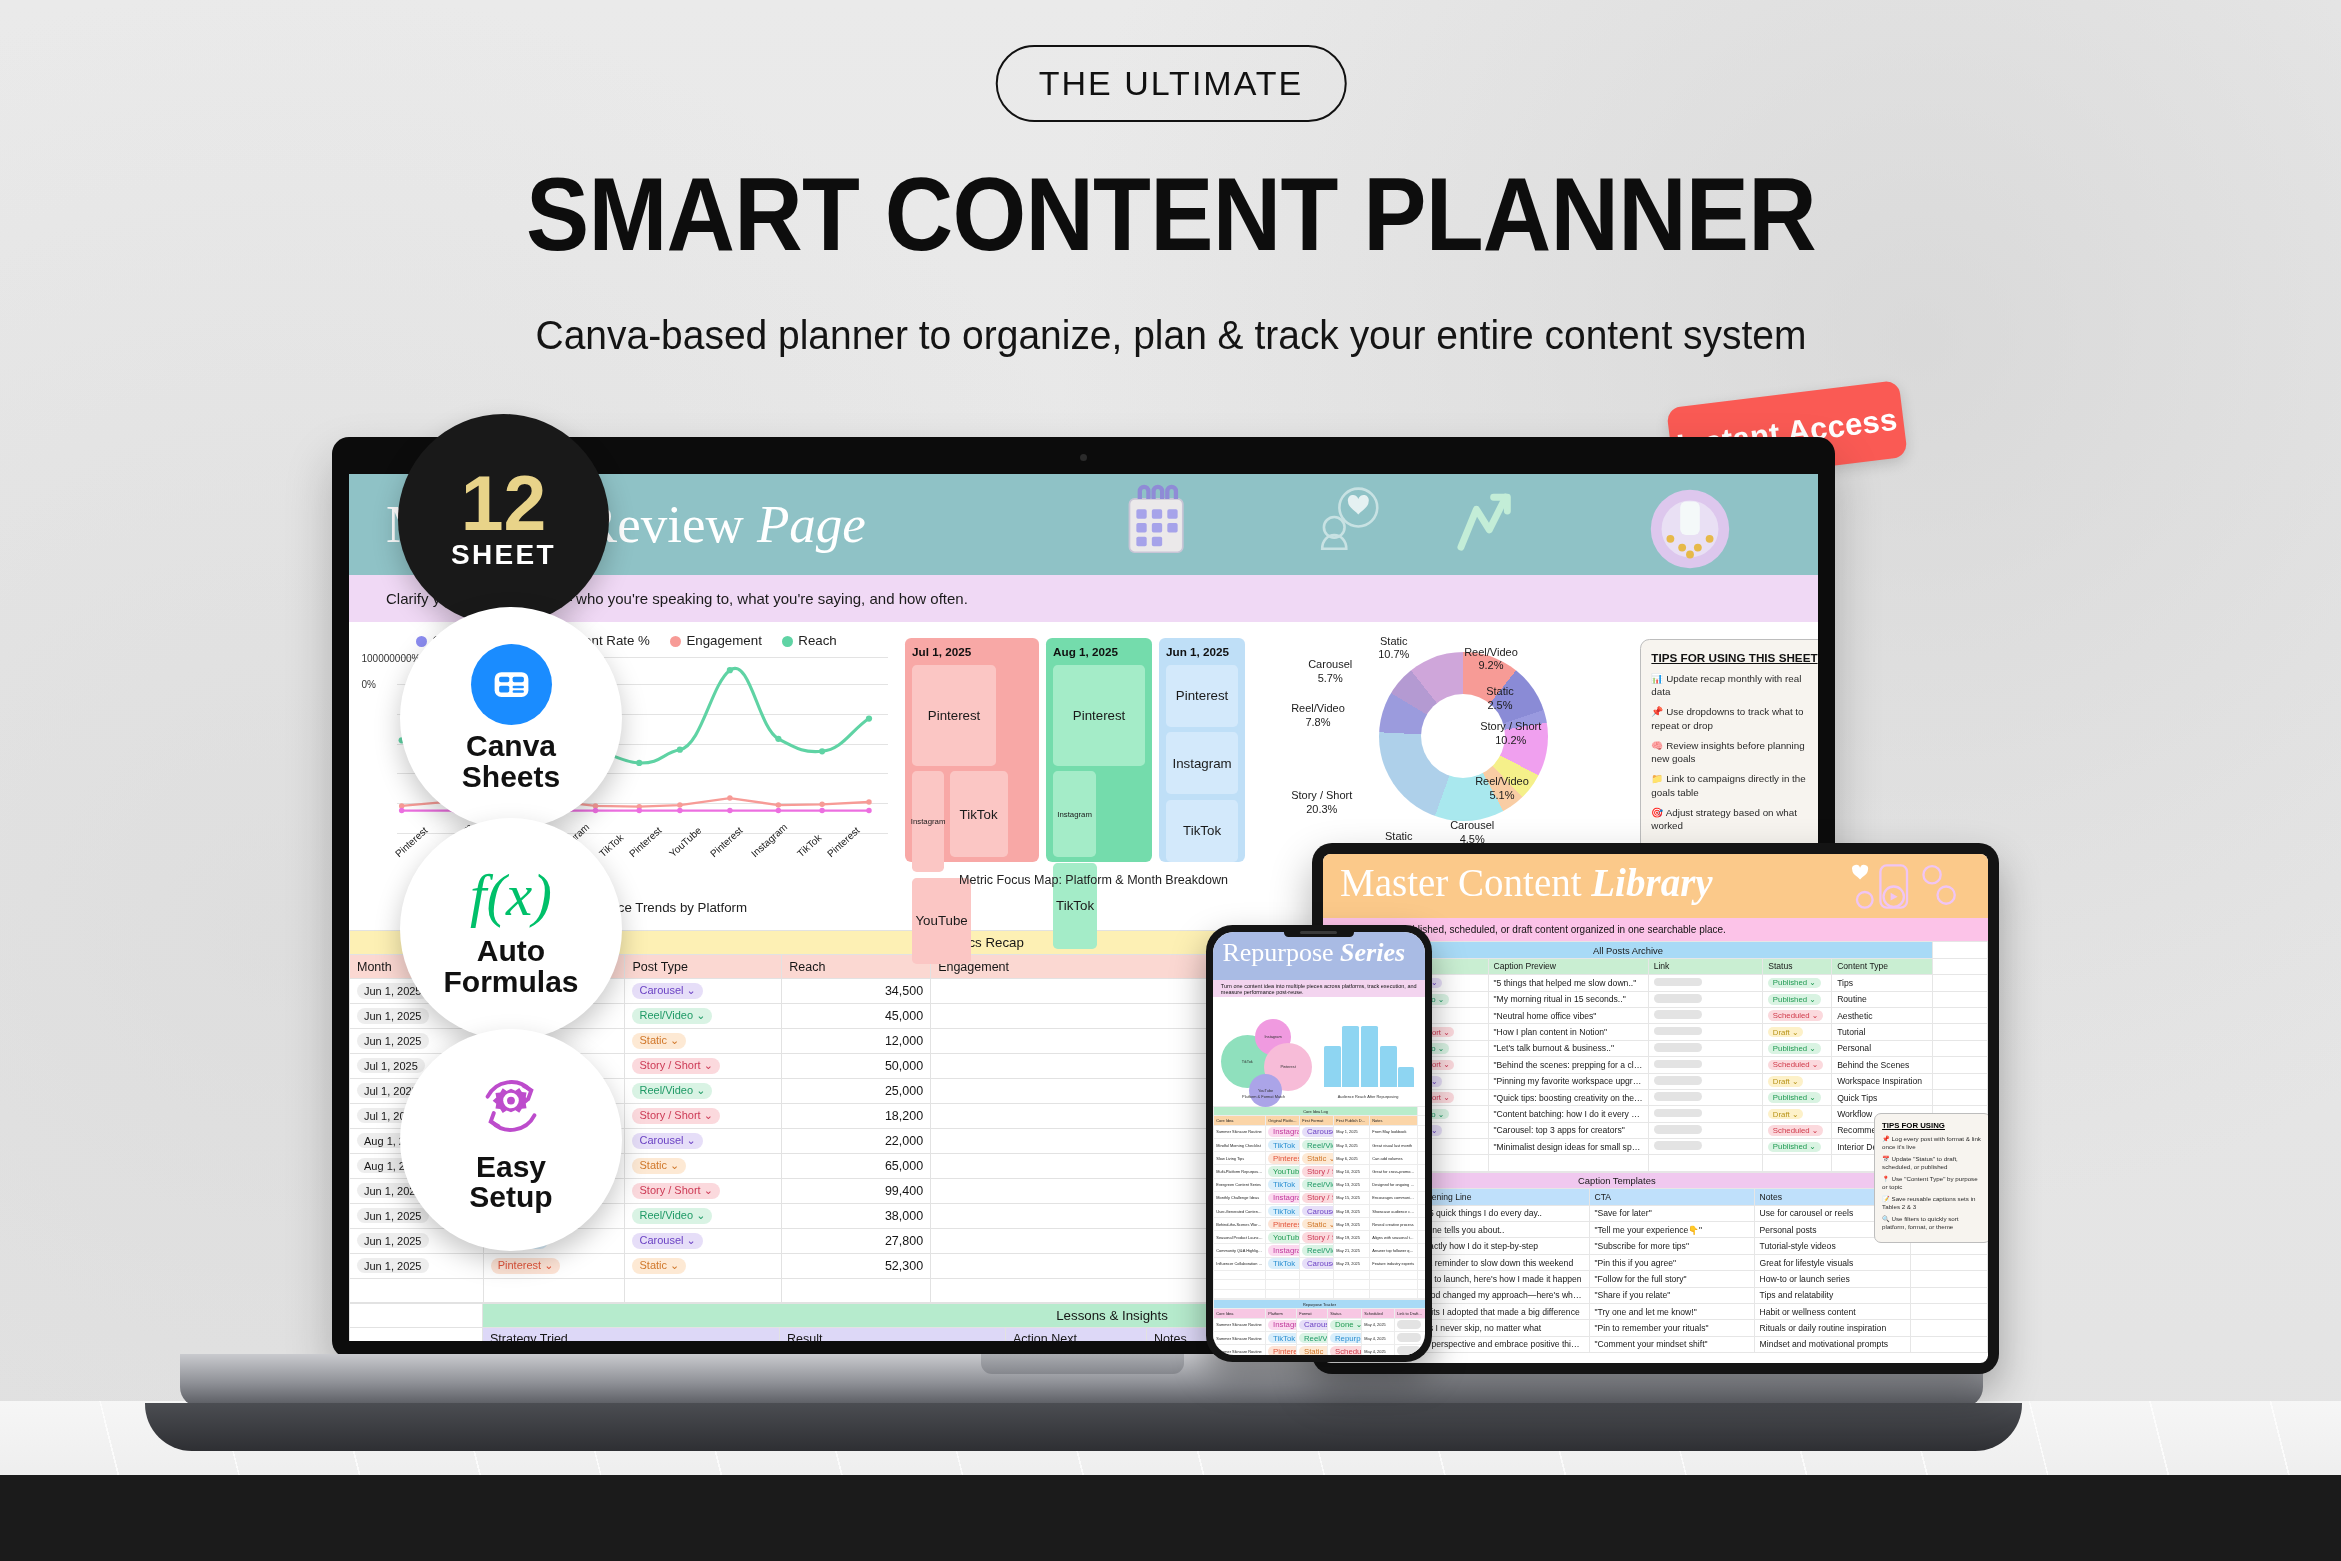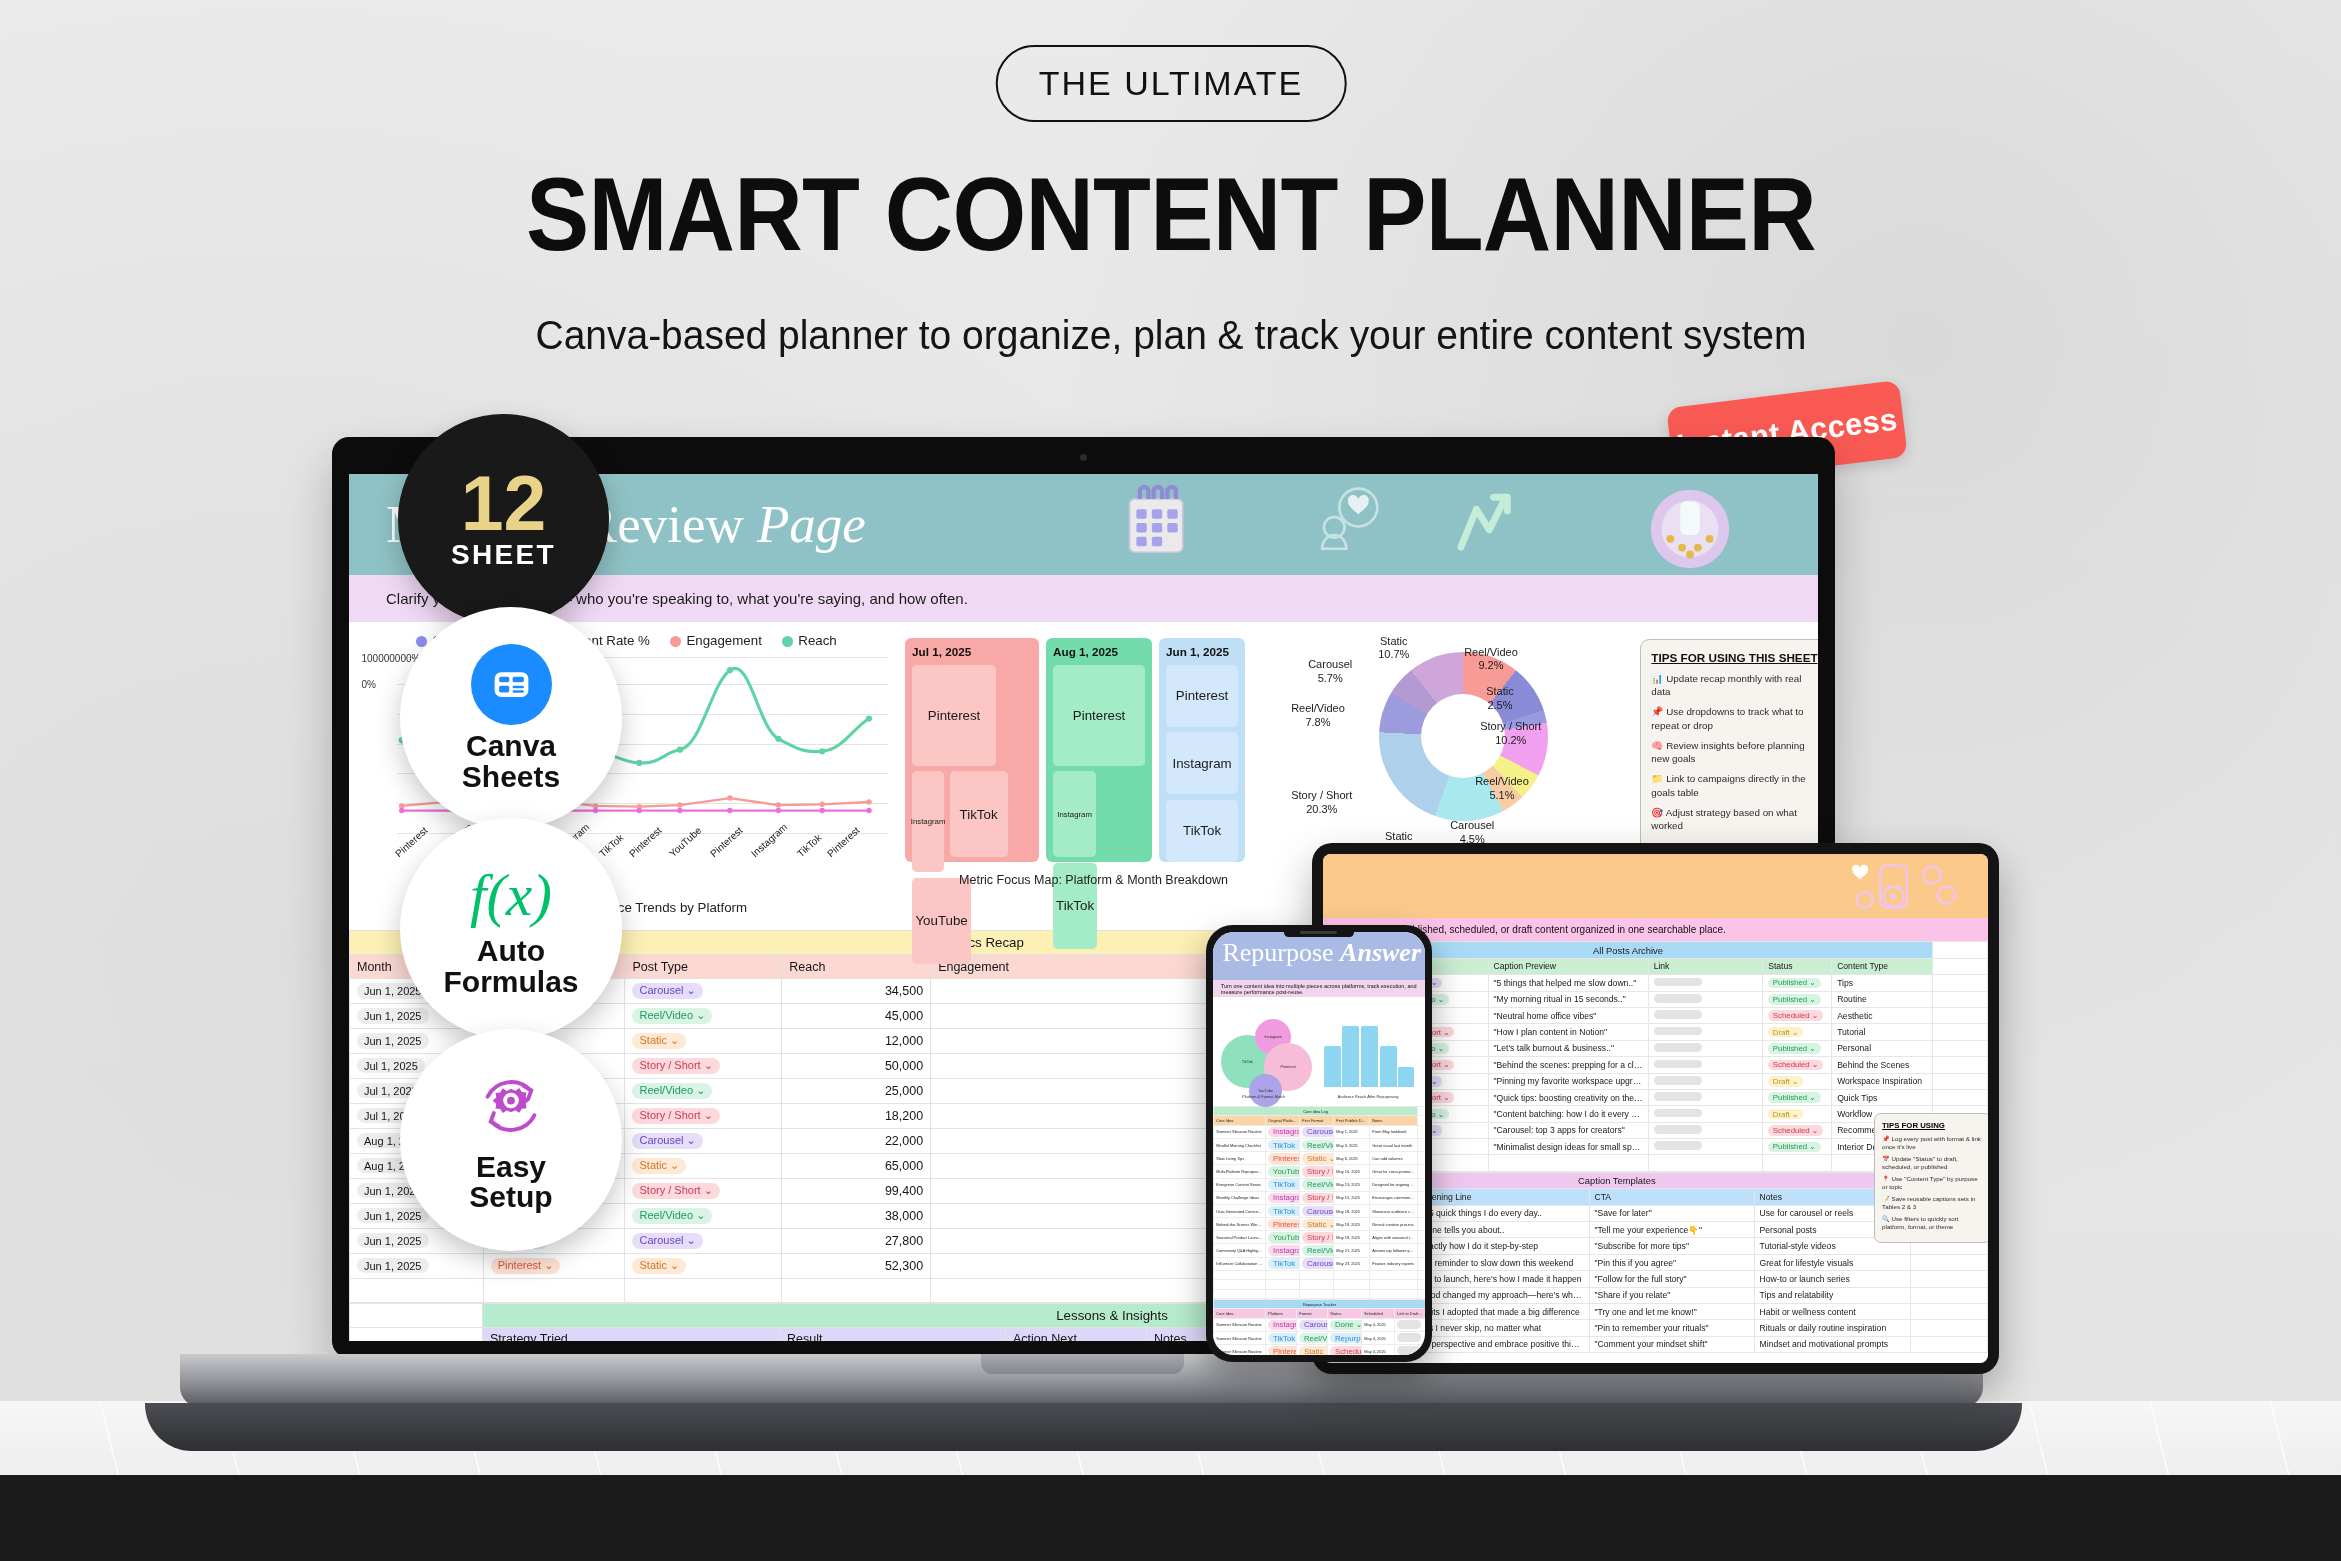--- a/index.html
+++ b/index.html
@@ -633,20 +633,23 @@
     </table>
   </div>
 
   <div class="laptop-base"></div>
   <div class="laptop-foot"></div>
 </div>
 
 <div class="tablet">
   <div class="tablet-scr">
     <div class="tb-hdr">
+      <div class="t">
+        <span>Master Content </span><i>Library</i>
+      </div>
       <svg style="position:absolute;right:9.4px;top:4.7px;width:133px;height:55px" viewBox="0 0 170 70">
         <path d="M18 26c-5-5-10-7-10-12a5 5 0 0 1 10-3 5 5 0 0 1 10 3c0 5-5 7-10 12z" fill="#fff"></path>
         <rect x="44" y="8" width="34" height="54" rx="8" fill="none" stroke="#f0c5f4" stroke-width="3"></rect>
         <circle cx="61" cy="48" r="13" fill="none" stroke="#f0c5f4" stroke-width="3"></circle>
         <path d="M57 43l9 5-9 5z" fill="#f0c5f4"></path>
         <circle cx="24" cy="52" r="10" fill="none" stroke="#f0c5f4" stroke-width="3"></circle>
         <circle cx="110" cy="20" r="11" fill="none" stroke="#f0c5f4" stroke-width="3"></circle>
         <circle cx="128" cy="46" r="11" fill="none" stroke="#f0c5f4" stroke-width="3"></circle>
       </svg>
     </div>
@@ -886,21 +889,21 @@
       <p>🔍 Use filters to quickly sort platform, format, or theme</p>
     </div>
   </div>
 </div>
 
 <div class="phone">
   <div class="notch"></div>
   <div class="phone-scr">
     <div class="ph-hdr">
       <div class="t">
-        <span>Repurpose </span><i>Answer</i>
+        <span>Repurpose </span><i>Series</i>
       </div>
     </div>
     <div class="ph-sub">Turn one content idea into multiple pieces across platforms, track execution, and measure performance post-reuse.</div>
     <div class="ph-charts">
       <div class="bubbles">
         <div class="bub" style="left:4.7px;top:33px;width:53px;height:53px;background:#8fe0bd">TikTok</div>
         <div class="bub" style="left:39px;top:17px;width:36px;height:36px;background:#f09ae0">Instagram</div>
         <div class="bub" style="left:48px;top:41px;width:48px;height:48px;background:#f7bcd8">Pinterest</div>
         <div class="bub" style="left:33px;top:72px;width:33px;height:33px;background:#aba4e8">YouTube</div>
         <div class="ph-cap">Platform &amp; Format Match</div>

